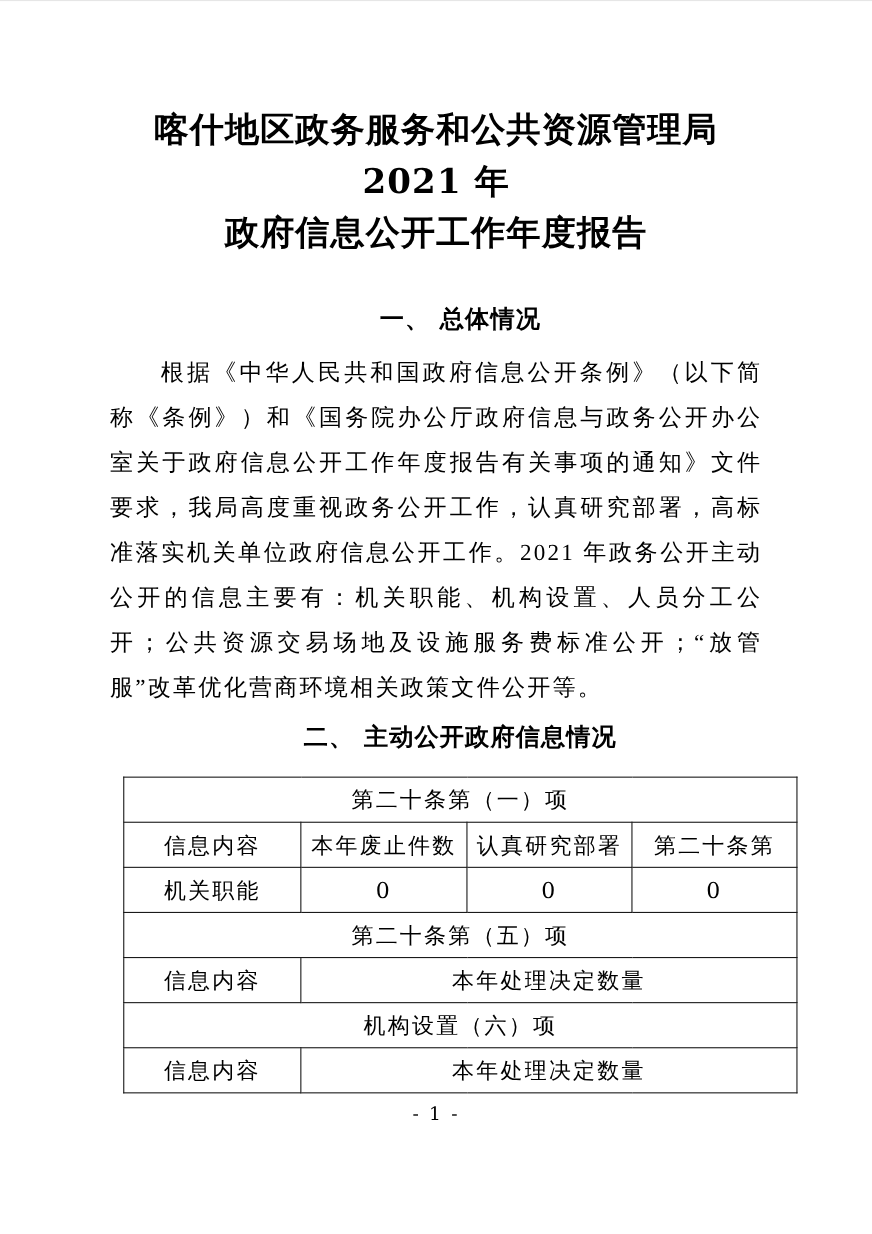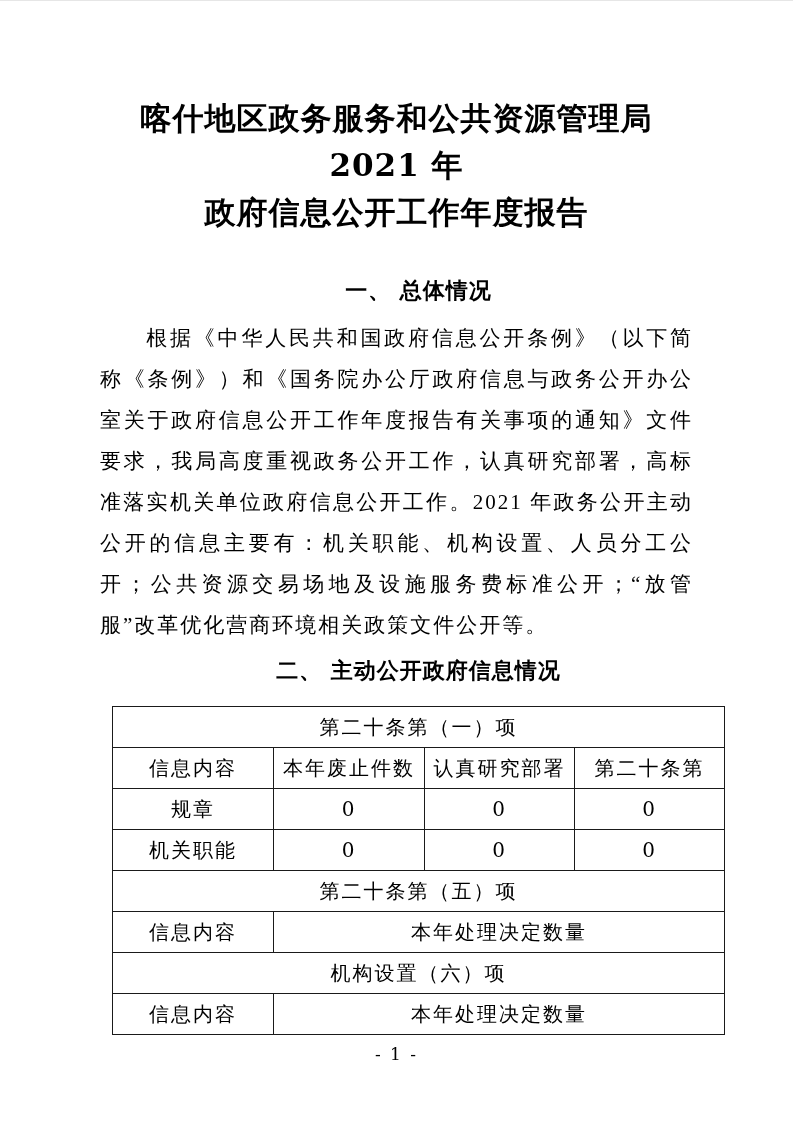--- a/index.html
+++ b/index.html
@@ -103,26 +103,20 @@
       <tr>
         <td colspan="4">第二十条第（一）项</td>
       </tr>
       <tr>
         <td>信息内容</td>
         <td>本年废止件数</td>
         <td>认真研究部署</td>
         <td>第二十条第</td>
       </tr>
       <tr>
-        <td>规章</td>
-        <td>0</td>
-        <td>0</td>
-        <td>0</td>
-      </tr>
-      <tr>
         <td>机关职能</td>
         <td>0</td>
         <td>0</td>
         <td>0</td>
       </tr>
       <tr>
         <td colspan="4">第二十条第（五）项</td>
       </tr>
       <tr>
         <td>信息内容</td>

